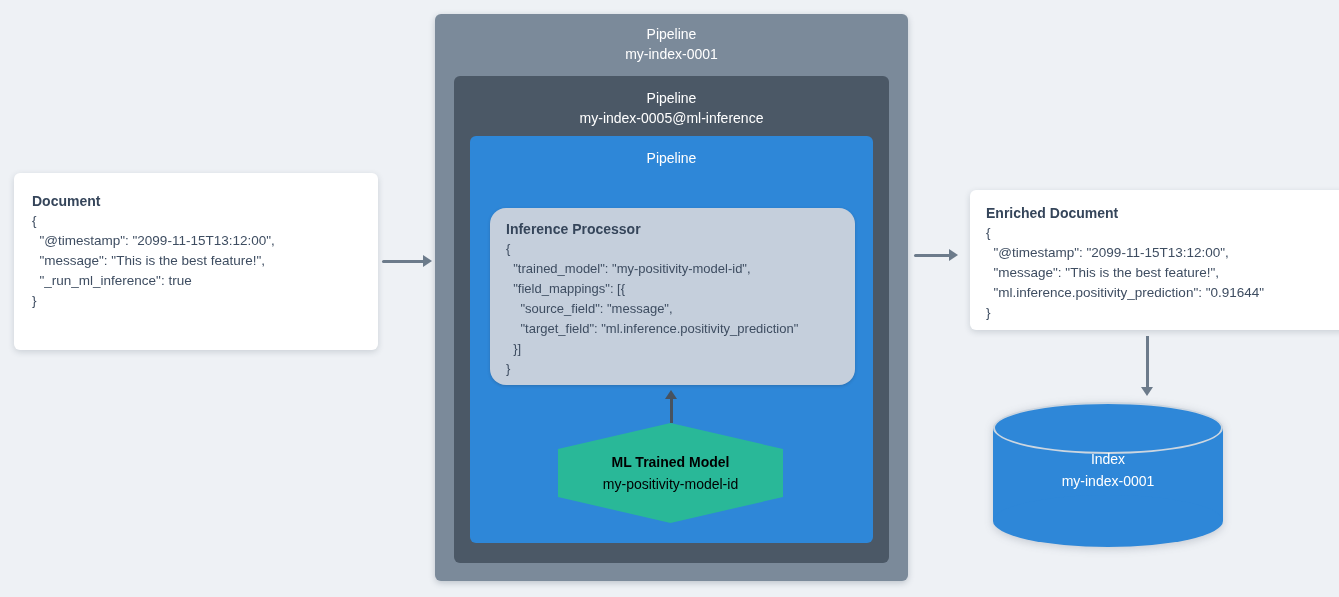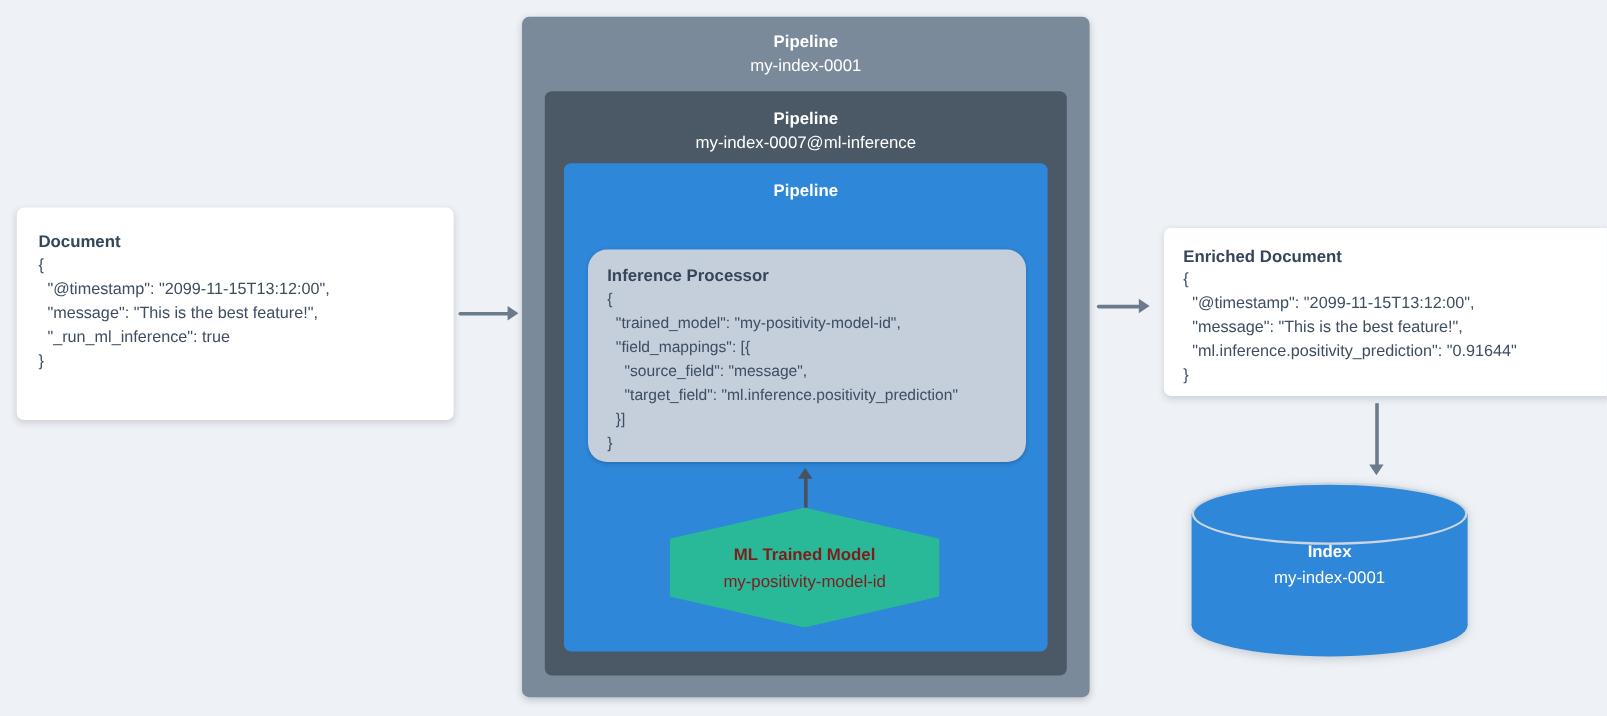--- a/index.html
+++ b/index.html
@@ -40,39 +40,39 @@
     background: #4b5866; border-radius: 6px;
   }
   .pipeline-inner {
     position: absolute; left: 16px; top: 60px; width: 403px; height: 407px;
     background: #2e87d8; border-radius: 6px;
   }
   .pl-head { text-align: center; color: #ffffff; font-size: 14px; line-height: 20px; }
   .pipeline-outer > .pl-head { padding-top: 10px; }
   .pipeline-middle > .pl-head { padding-top: 12px; }
   .pipeline-inner > .pl-head { padding-top: 12px; }
-  .pl-title { font-weight: bold; }
+  .pl-title { font-weight: normal; }
 
   
   .processor-card {
     position: absolute; left: 20px; top: 72px; width: 365px; height: 177px;
     background: #c5cfdc; border-radius: 16px;
     padding: 11px 0 0 16px; box-sizing: border-box;
     color: #3e4d61;
     box-shadow: 0 1px 3px rgba(30,45,65,.25);
   }
   .processor-card .code-line { font-size: 13px; }
 
   
   .hexagon {
     position: absolute; left: 88px; top: 287px; width: 225px; height: 100px;
     background: #29b898;
     clip-path: polygon(50% 0%, 100% 26%, 100% 74%, 50% 100%, 0% 74%, 0% 26%);
     display: flex; flex-direction: column; align-items: center; justify-content: center;
-    color: #7f1d1d; font-size: 14px; line-height: 22px;
+    color: #000000; font-size: 14px; line-height: 22px;
   }
   .hex-title { font-weight: bold; }
 
   
   .arrow-right { position: absolute; height: 12px; }
   .arrow-right .shaft { position: absolute; left: 0; right: 7px; top: 5px; height: 2.5px; background: #6c7b8b; border-radius: 2px; }
   .arrow-right .head { position: absolute; right: 0; top: 0; width: 0; height: 0;
     border-left: 9px solid #6c7b8b; border-top: 6px solid transparent; border-bottom: 6px solid transparent; }
   .arrow-doc { left: 382px; top: 255px; width: 50px; }
   .arrow-enr { left: 914px; top: 249px; width: 44px; }
@@ -119,21 +119,21 @@
 
   <div class="pipeline-outer">
     <div class="pl-head">
       <div class="pl-title">Pipeline</div>
       <div class="pl-sub">my-index-0001</div>
     </div>
 
     <div class="pipeline-middle">
       <div class="pl-head">
         <div class="pl-title">Pipeline</div>
-        <div class="pl-sub">my-index-0007@ml-inference</div>
+        <div class="pl-sub">my-index-0005@ml-inference</div>
       </div>
 
       <div class="pipeline-inner">
         <div class="pl-head">
           <div class="pl-title">Pipeline</div>
         </div>
 
         <div class="processor-card">
           <div class="card-title">Inference Processor</div>
           <div class="code-line">{</div>

